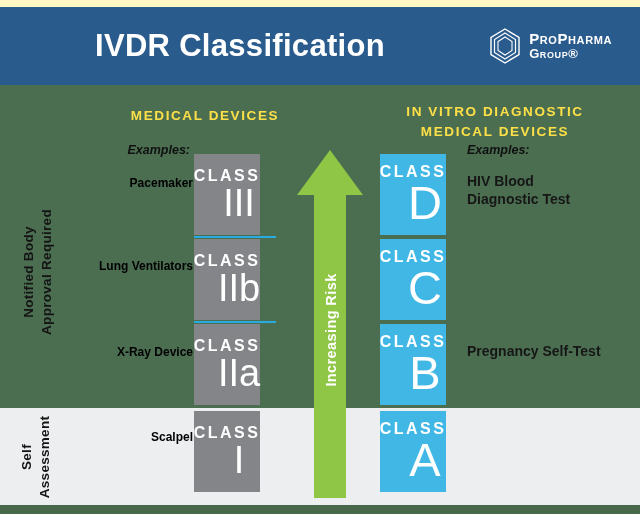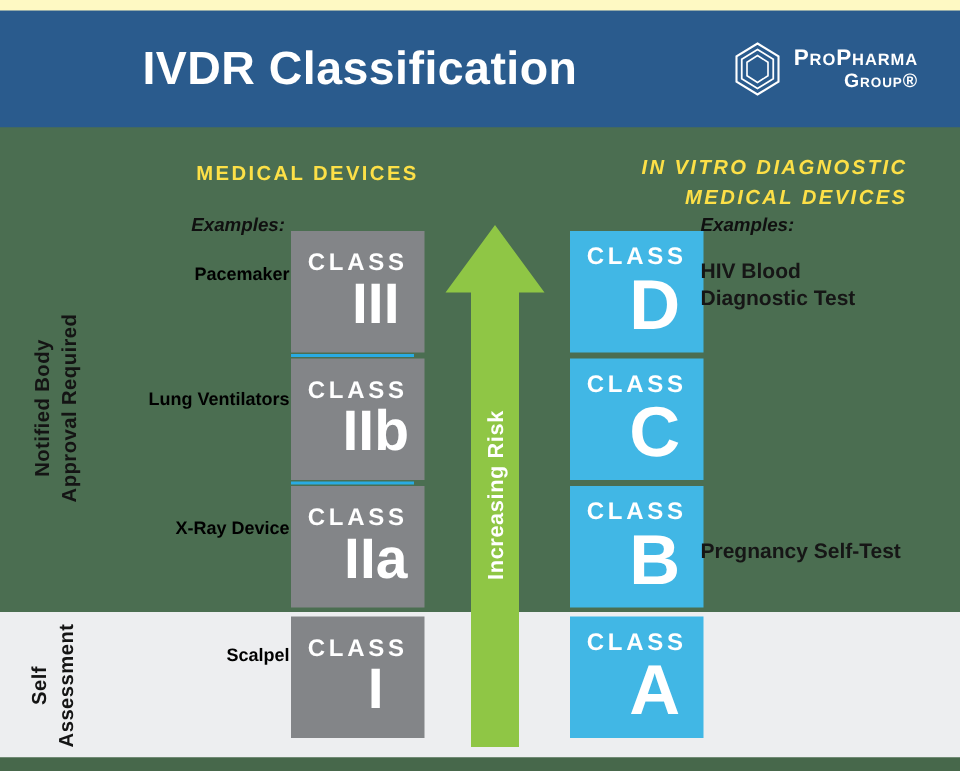--- a/index.html
+++ b/index.html
@@ -2,50 +2,50 @@
 <html><head>
 <meta charset="utf-8">
 <style>
   html,body{margin:0;padding:0;background:#fff;}
   *{box-sizing:border-box;font-family:"Liberation Sans","DejaVu Sans",sans-serif;}
   .canvas{position:relative;width:640px;height:514px;overflow:hidden;background:#4b6e51;}
 
   
   .header{position:absolute;left:0;top:0;width:640px;height:85px;background:#2a5b8d;border-top:7px solid #fef9c3;display:flex;align-items:center;}
   .title{position:absolute;left:95px;top:50%;transform:translateY(-50%);color:#fff;font-size:31px;font-weight:700;letter-spacing:.3px;white-space:nowrap;}
-  .logo{position:absolute;right:28px;top:50%;transform:translateY(-50%);display:flex;align-items:center;gap:7px;text-align:right;}
+  .logo{position:absolute;right:28px;top:50%;transform:translateY(-50%);display:flex;align-items:center;gap:7px;}
   .logo svg{display:block;}
   .logo-text{display:flex;flex-direction:column;line-height:1.05;color:#fff;font-variant:small-caps;font-weight:700;letter-spacing:.6px;}
   .logo-text .l1{font-size:15px;}
   .logo-text .l2{font-size:13px;}
 
   
   .band-top{position:absolute;left:0;top:85px;width:640px;height:323px;background:#4b6e51;}
   .band-bottom{position:absolute;left:0;top:408px;width:640px;height:97px;background:#edeef0;}
   .footer{position:absolute;left:0;top:505px;width:640px;height:9px;background:#47684b;}
 
   
   .vlabel{position:absolute;transform:translate(-50%,-50%) rotate(-90deg);white-space:pre-line;text-align:center;font-weight:700;color:#141414;font-size:13.5px;line-height:1.35;letter-spacing:.3px;}
   .vlabel.nb{left:38px;top:272px;}
   .vlabel.sa{left:36px;top:457px;}
 
   
   .col-heading{position:absolute;color:#fde047;font-weight:800;font-size:13.5px;letter-spacing:1.6px;line-height:1.5;}
   .col-heading.left{left:110px;top:106px;width:190px;text-align:center;}
-  .col-heading.right{left:385px;top:102px;width:220px;text-align:right;white-space:pre-line;font-style:italic;}
+  .col-heading.right{left:385px;top:102px;width:220px;text-align:center;white-space:pre-line;}
   .examples-label{position:absolute;top:143px;font-size:12.5px;font-style:italic;font-weight:700;color:#101010;}
   .examples-label.left{left:90px;width:100px;text-align:right;}
   .examples-label.right{left:467px;text-align:left;}
 
   
-  .box{position:absolute;width:89px;height:81px;display:flex;flex-direction:column;align-items:center;justify-content:center;color:#fff;}
+  .box{position:absolute;width:66px;height:81px;display:flex;flex-direction:column;align-items:center;justify-content:center;color:#fff;}
   .box.gray{left:194px;background:#838588;}
   .box.blue{left:380px;background:#41b7e5;}
   .box .word{font-size:16px;font-weight:600;letter-spacing:2.5px;line-height:1;}
-  .box .numeral{font-weight:700;line-height:.95;margin-top:1px;margin-left:24px;}
+  .box .numeral{font-weight:400;line-height:.95;margin-top:1px;margin-left:24px;}
   .box.gray .numeral{font-size:38px;}
   .box.blue .numeral{font-size:47px;}
   .rt0{top:154px;} .rt1{top:239px;} .rt2{top:324px;} .rt3{top:411px;}
   .sep{position:absolute;left:194px;width:82px;height:2px;background:#29abe2;}
   .sep.s0{top:236px;} .sep.s1{top:321px;}
 
   
   .md-label{position:absolute;left:50px;width:143px;text-align:right;transform:translateY(-50%);font-size:12px;font-weight:600;color:#000000;line-height:1.2;}
   .ivd-label{position:absolute;left:467px;width:160px;text-align:left;transform:translateY(-50%);font-size:14px;font-weight:600;color:#161616;line-height:1.25;white-space:pre-line;}
 
@@ -131,15 +131,15 @@
     <span class="word">CLASS</span>
     <span class="numeral">B</span>
   </div>
   <div class="box blue rt3">
     <span class="word">CLASS</span>
     <span class="numeral">A</span>
   </div>
 
   <div class="ivd-label" style="top:190px">HIV Blood
 Diagnostic Test</div>
-  <div class="ivd-label" style="top:368px">Pregnancy Self-Test</div>
+  <div class="ivd-label" style="top:352px">Pregnancy Self-Test</div>
 
 </div>
 
 </body></html>

